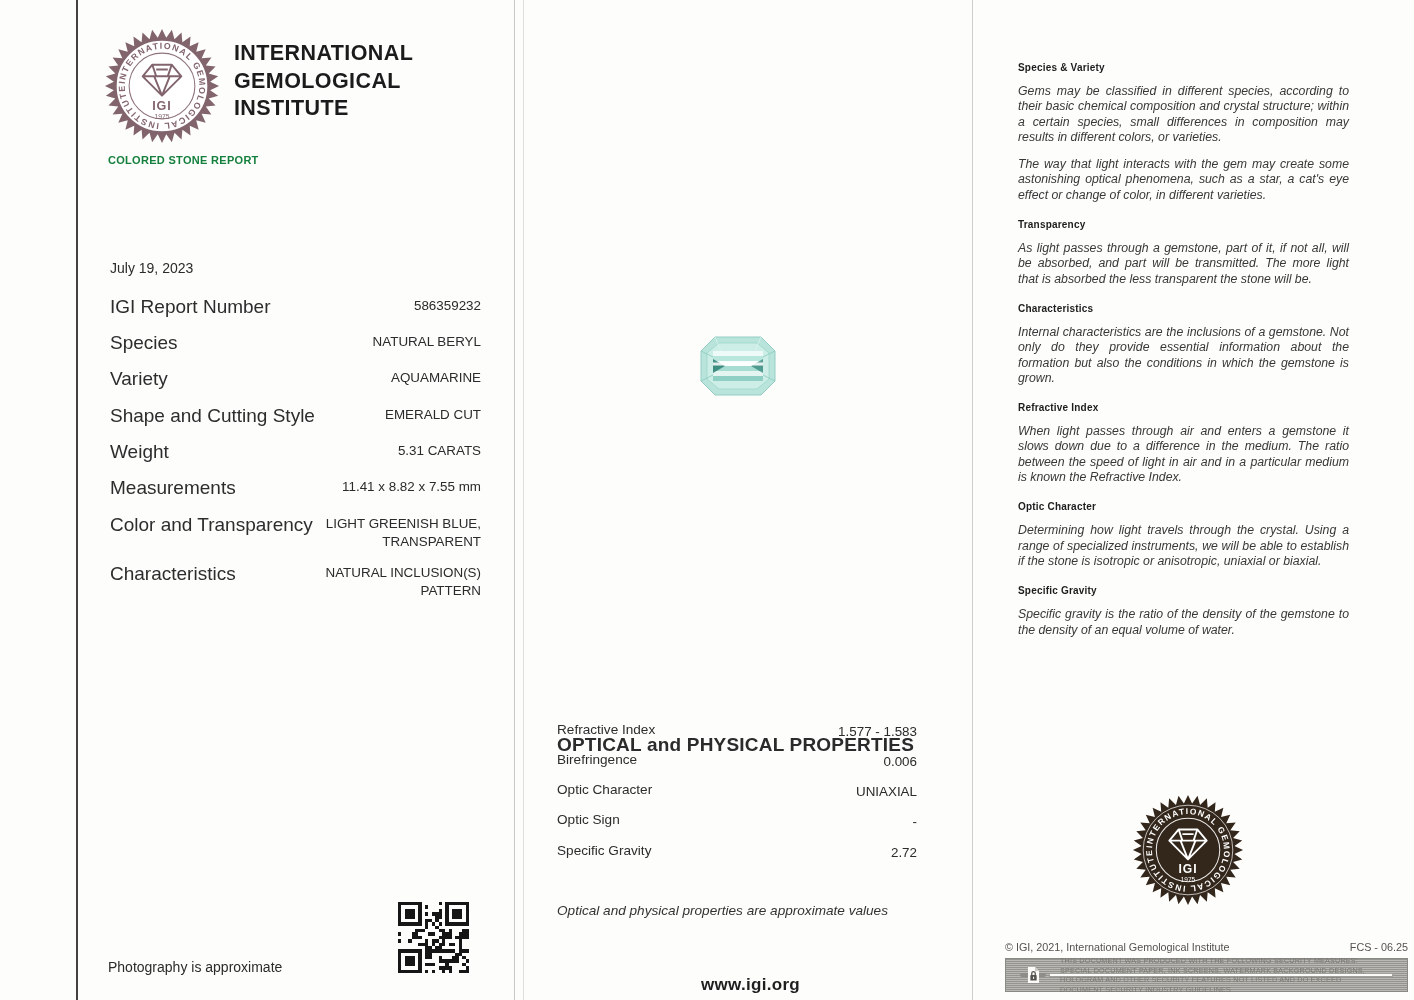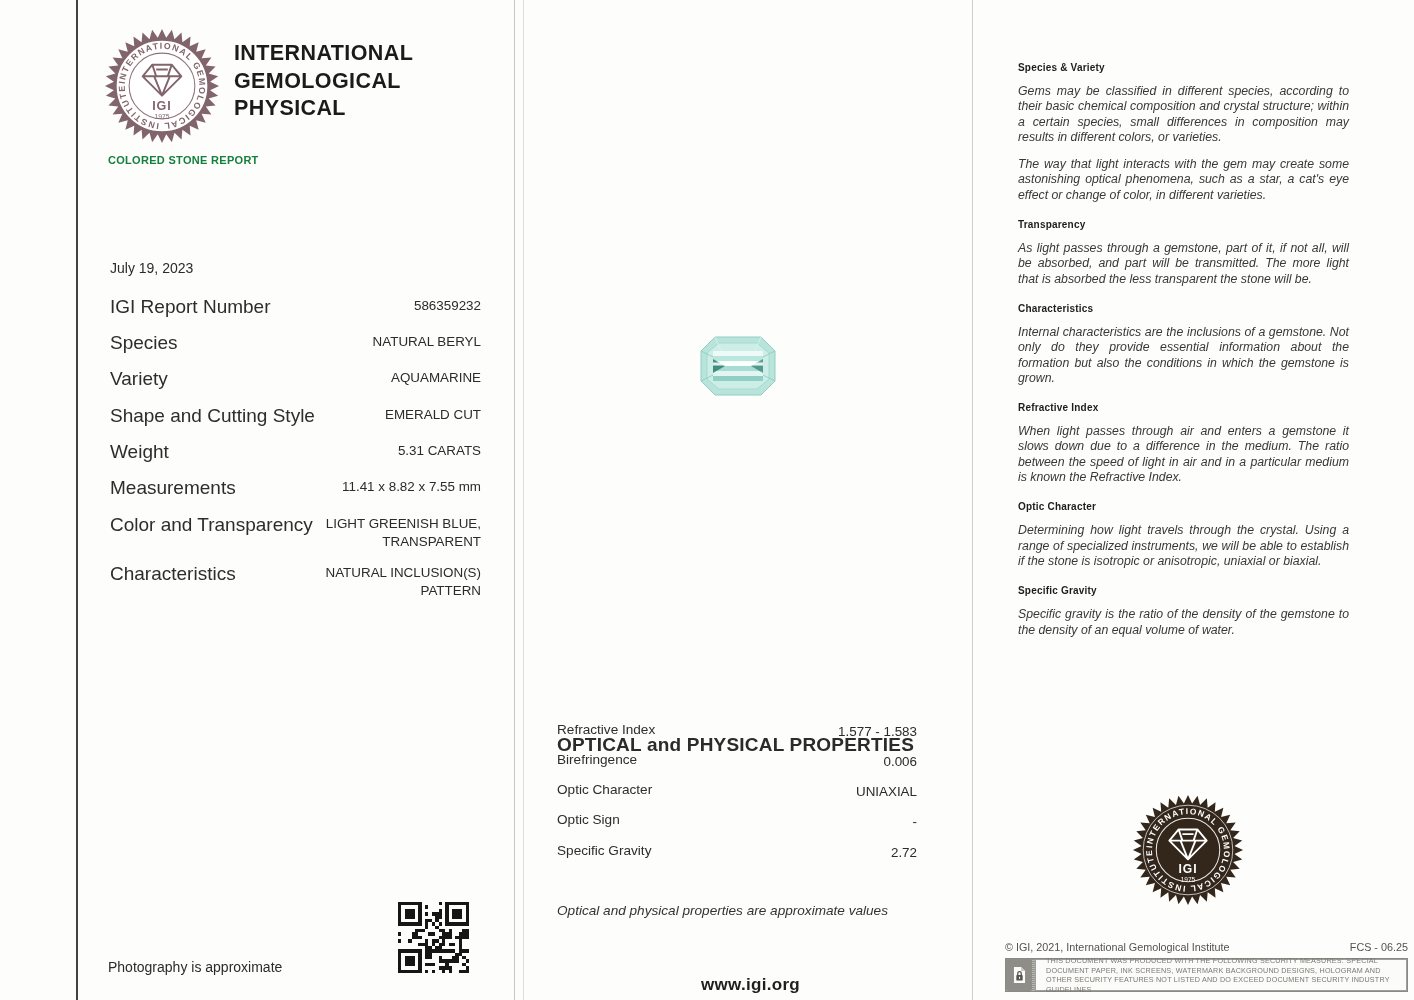--- a/index.html
+++ b/index.html
@@ -37,21 +37,21 @@
   
   .glossary{position:absolute;left:1018px;top:62px;width:331px;}
   .glossary h3{font-size:10px;margin:16px 0 11px;color:#1d1d1d;letter-spacing:.2px;}
   .glossary section:first-child h3{margin-top:0;}
   .glossary p{font-size:12.3px;line-height:15.3px;margin:0 0 12px;text-align:justify;color:#383838;font-style:italic;}
   .seal-dark{position:absolute;left:1132px;top:794px;width:112px;height:112px;}
   .copyright-row{position:absolute;left:1005px;top:941px;width:403px;display:flex;
                  justify-content:space-between;font-size:10.8px;color:#55524e;}
   .security-strip{position:absolute;left:1005px;top:958px;width:403px;height:34px;box-sizing:border-box;
                   background:repeating-linear-gradient(0deg,#b9b9b4 0 1px,#959490 1px 2px);
-                  border:1px solid #8a8a85;display:flex;align-items:stretch;padding:0;gap:3px;}
+                  border:1px solid #8a8a85;display:flex;align-items:stretch;padding:14px;gap:3px;}
   .lock-box{width:26px;background:#8e8d88;display:flex;align-items:center;justify-content:center;border-radius:2px;}
   .sec-text{flex:1;background:#fbfbf9;border:1px solid #a0a09a;font-size:7.2px;line-height:9.5px;
             color:#7a7871;display:flex;align-items:center;padding:0 10px;letter-spacing:.2px;}
 </style>
 </head>
 <body>
 
 <div class="sheet">
   <div class="edge-line"></div>
   <div class="fold f1"></div>
@@ -63,21 +63,21 @@
         <circle cx="60" cy="60" r="48" fill="#fff" stroke="#82646c" stroke-width="2.2"></circle>
         <circle cx="60" cy="60" r="34" fill="none" stroke="#82646c" stroke-width="1.1" opacity="0.9"></circle>
         <path id="sealpathl" d="M21.5,60 A38.5,38.5 0 1 1 98.5,60 A38.5,38.5 0 1 1 21.5,60" fill="none"></path>
         <text font-size="9" font-weight="bold" letter-spacing="1.4" fill="#82646c" font-family="&quot;Liberation Sans&quot;,sans-serif"><textPath startOffset="2" href="#sealpathl" xlink:href="#sealpathl">INTERNATIONAL GEMOLOGICAL INSTITUTE</textPath></text>
         <path d="M40,50 L80,50 L70,38 L50,38 Z M40,50 L60,70 L80,50 M50,38 L54,50 M70,38 L66,50 M60,70 L52,50 M60,70 L68,50 M54,43 L66,43" fill="none" stroke="#82646c" stroke-width="2" stroke-linejoin="round"></path>
         <text x="60" y="85" text-anchor="middle" font-size="13" font-weight="bold" letter-spacing="1" fill="#82646c" font-family="&quot;Liberation Sans&quot;,sans-serif">IGI</text>
         <text x="60" y="94" text-anchor="middle" font-size="7" fill="#82646c" font-family="&quot;Liberation Sans&quot;,sans-serif">1975</text>
       </svg></div>
   <div class="brand-title">INTERNATIONAL
 GEMOLOGICAL
-PHYSICAL</div>
+INSTITUTE</div>
   <div class="report-type">COLORED STONE REPORT</div>
   <div class="report-date">July 19, 2023</div>
 
   <div class="frow" style="top:296px">
     <div class="flabel">IGI Report Number</div>
     <div class="fvalue">586359232</div>
   </div>
   <div class="frow" style="top:332px">
     <div class="flabel">Species</div>
     <div class="fvalue">NATURAL BERYL</div>

